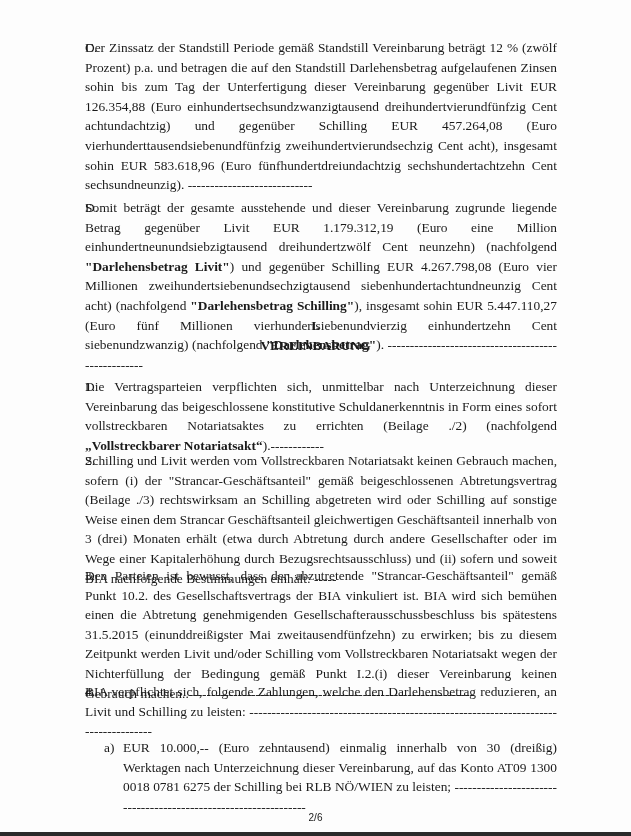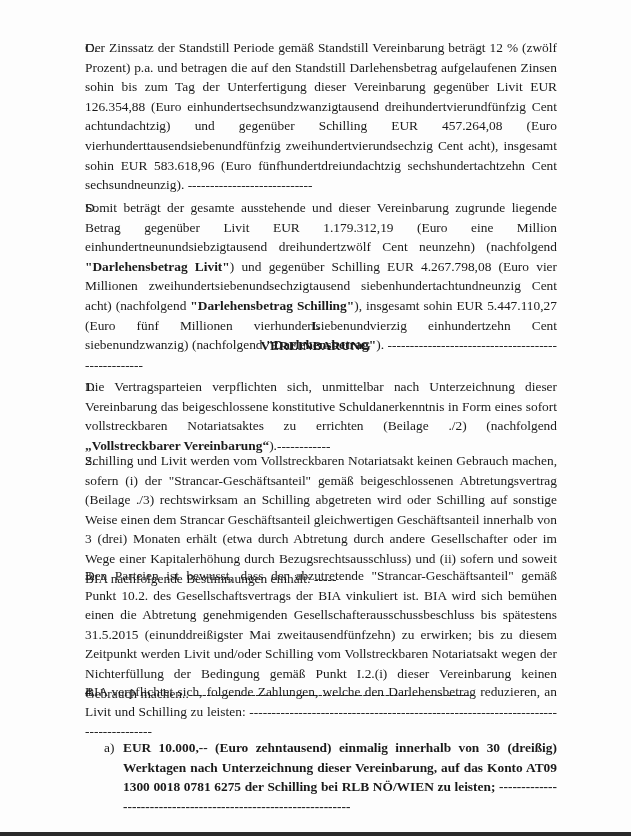--- a/index.html
+++ b/index.html
@@ -9,21 +9,21 @@
   }
   .page { position: absolute; left: 0; top: 0; width: 631px; height: 832px; background: #fdfdfd; }
   .bottom-bar { position: absolute; left: 0; bottom: 0; width: 631px; height: 4px; background: #2a2a2a; }
   .para {
     position: absolute; left: 85px; width: 472px;
     font-size: 13.4px; line-height: 19.6px;
   }
   .para .lbl { position: absolute; left: 0; top: 0; }
   .para .txt { display: block; text-align: justify; }
   .sub { left: 104px; width: 453px; }
-  .sub .txt { margin-left: 19px; font-weight: bold; }
+  .sub .txt { margin-left: 19px; }
   b { font-weight: bold; }
   .heading {
     position: absolute; left: 0; width: 631px; text-align: center;
     font-size: 13.4px; font-weight: bold; line-height: 18px;
   }
   .pagenum {
     position: absolute; top: 812px; left: 0; width: 631px; text-align: center;
     font-size: 10px; font-family: "Liberation Sans", sans-serif;
   }
 </style>
@@ -40,21 +40,21 @@
   <div class="para" style="top:198px;">
     <span class="lbl">D.</span>
     <span class="txt"><span>Somit beträgt der gesamte ausstehende und dieser Vereinbarung zugrunde liegende Betrag gegenüber Livit EUR 1.179.312,19 (Euro eine Million einhundertneunundsiebzigtausend dreihundertzwölf Cent neunzehn) (nachfolgend </span><b>"Darlehensbetrag Livit"</b><span>) und gegenüber Schilling EUR 4.267.798,08 (Euro vier Millionen zweihundertsiebenundsechzigtausend siebenhundertachtundneunzig Cent acht) (nachfolgend </span><b>"Darlehensbetrag Schilling"</b><span>), insgesamt sohin EUR 5.447.110,27 (Euro fünf Millionen vierhundertsiebenundvierzig einhundertzehn Cent siebenundzwanzig) (nachfolgend </span><b>"Darlehensbetrag"</b><span>). ---------------------------------------------------</span></span>
   </div>
 
   <div class="heading" style="top:317px;">I.</div>
   <div class="heading" style="top:337px;">VEREINBARUNG</div>
 
   <div class="para" style="top:377px;">
     <span class="lbl">1.</span>
-    <span class="txt"><span>Die Vertragsparteien verpflichten sich, unmittelbar nach Unterzeichnung dieser Vereinbarung das beigeschlossene konstitutive Schuldanerkenntnis in Form eines sofort vollstreckbaren Notariatsaktes zu errichten (Beilage ./2) (nachfolgend </span><b>„Vollstreckbarer Vereinbarung“</b><span>).------------</span></span>
+    <span class="txt"><span>Die Vertragsparteien verpflichten sich, unmittelbar nach Unterzeichnung dieser Vereinbarung das beigeschlossene konstitutive Schuldanerkenntnis in Form eines sofort vollstreckbaren Notariatsaktes zu errichten (Beilage ./2) (nachfolgend </span><b>„Vollstreckbarer Notariatsakt“</b><span>).------------</span></span>
   </div>
 
   <div class="para" style="top:451px;">
     <span class="lbl">2.</span>
     <span class="txt"><span>Schilling und Livit werden vom Vollstreckbaren Notariatsakt keinen Gebrauch machen, sofern (i) der "Strancar-Geschäftsanteil" gemäß beigeschlossenen Abtretungsvertrag (Beilage ./3) rechtswirksam an Schilling abgetreten wird oder Schilling auf sonstige Weise einen dem Strancar Geschäftsanteil gleichwertigen Geschäftsanteil innerhalb von 3 (drei) Monaten erhält (etwa durch Abtretung durch andere Gesellschafter oder im Wege einer Kapitalerhöhung durch Bezugsrechtsausschluss) und (ii) sofern und soweit BIA nachfolgende Bestimmungen einhält: -----</span></span>
   </div>
 
   <div class="para" style="top:566px;">
     <span class="lbl">3.</span>
     <span class="txt"><span>Den Parteien ist bewusst, dass der abzutretende "Strancar-Geschäftsanteil" gemäß Punkt 10.2. des Gesellschaftsvertrags der BIA vinkuliert ist. BIA wird sich bemühen einen die Abtretung genehmigenden Gesellschafterausschussbeschluss bis spätestens 31.5.2015 (einunddreißigster Mai zweitausendfünfzehn) zu erwirken; bis zu diesem Zeitpunkt werden Livit und/oder Schilling vom Vollstreckbaren Notariatsakt wegen der Nichterfüllung der Bedingung gemäß Punkt I.2.(i) dieser Vereinbarung keinen Gebrauch machen..----------------------------------------------------------------</span></span>
@@ -63,14 +63,15 @@
   <div class="para" style="top:682px;">
     <span class="lbl">4.</span>
     <span class="txt"><span>BIA verpflichtet sich, folgende Zahlungen, welche den Darlehensbetrag reduzieren, an Livit und Schilling zu leisten: ------------------------------------------------------------------------------------</span></span>
   </div>
 
   <div class="para sub" style="top:738px;">
     <span class="lbl">a)</span>
     <span class="txt"><span>EUR 10.000,-- (Euro zehntausend) einmalig innerhalb von 30 (dreißig) Werktagen nach Unterzeichnung dieser Vereinbarung, auf das Konto AT09 1300 0018 0781 6275 der Schilling bei RLB NÖ/WIEN zu leisten; ----------------------------------------------------------------</span></span>
   </div>
 
+  <div class="pagenum">2/6</div>
 </div>
 <div class="bottom-bar"></div>
 
 </body></html>

